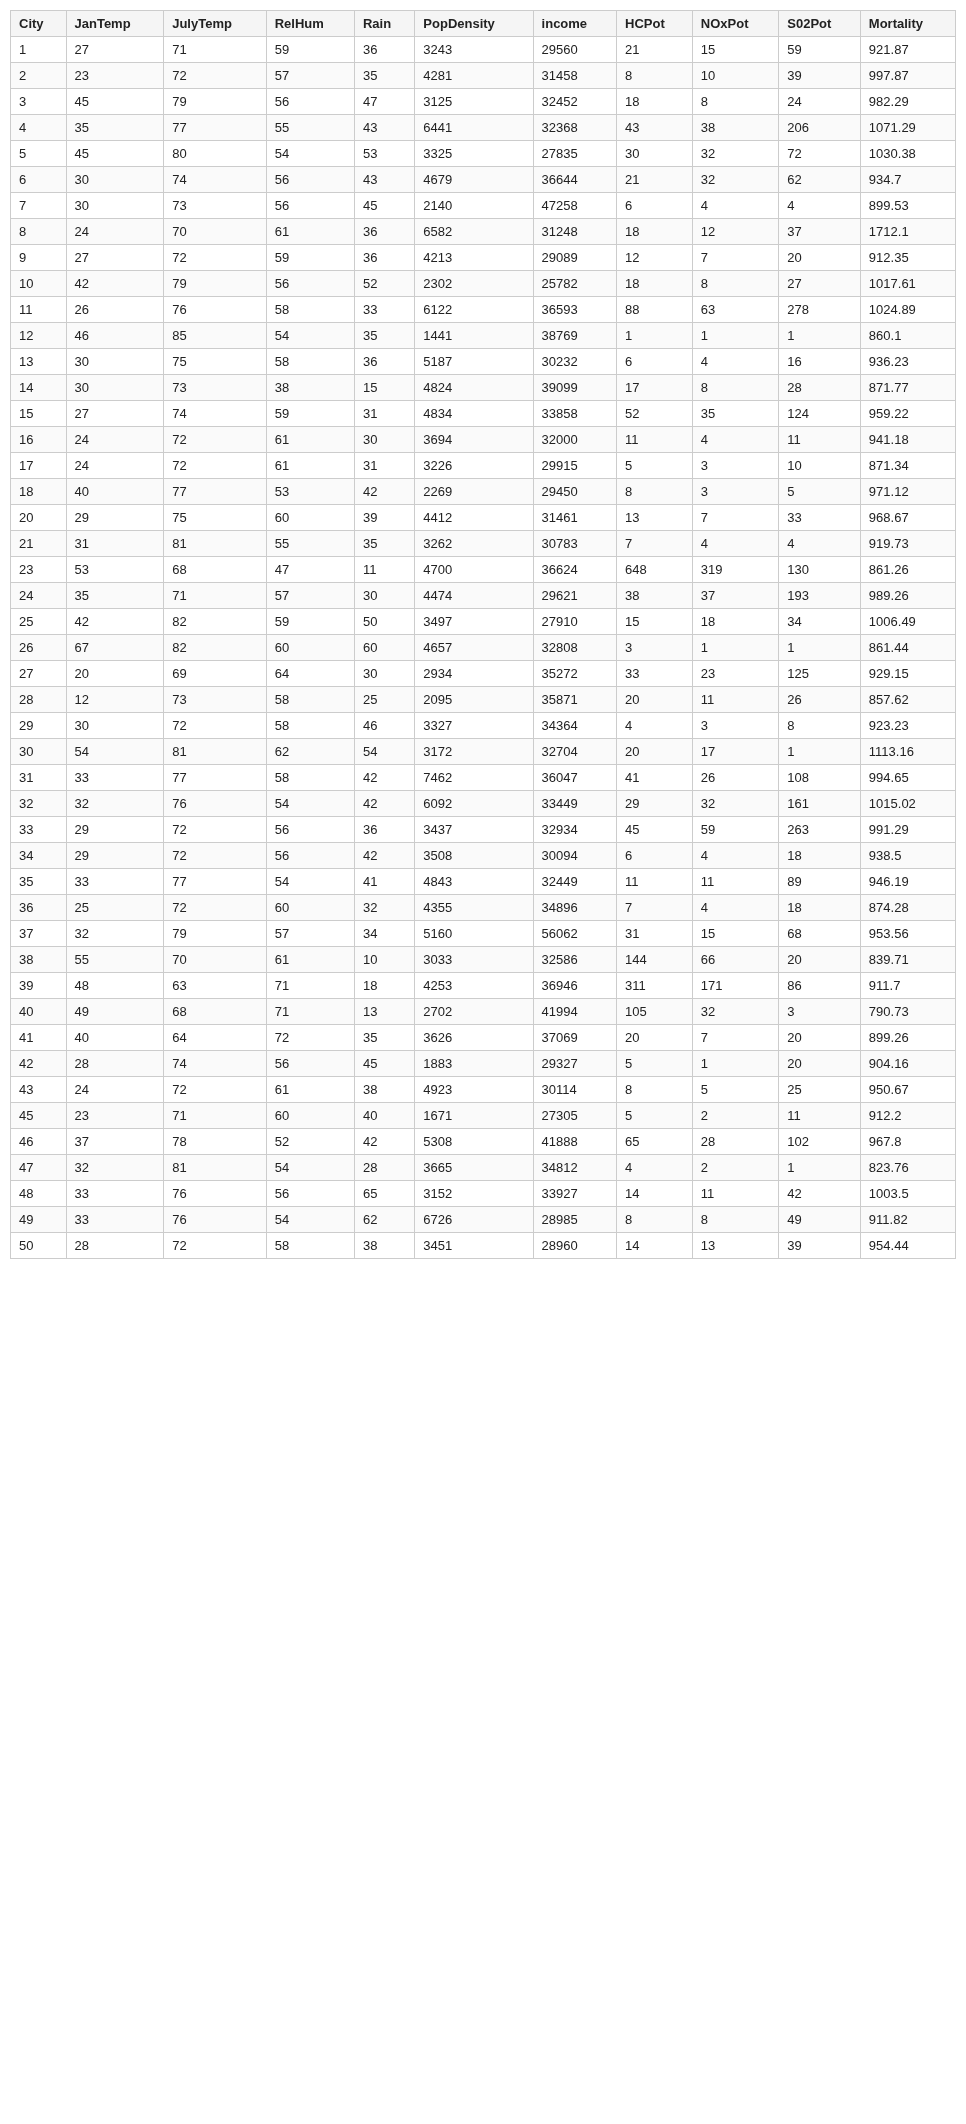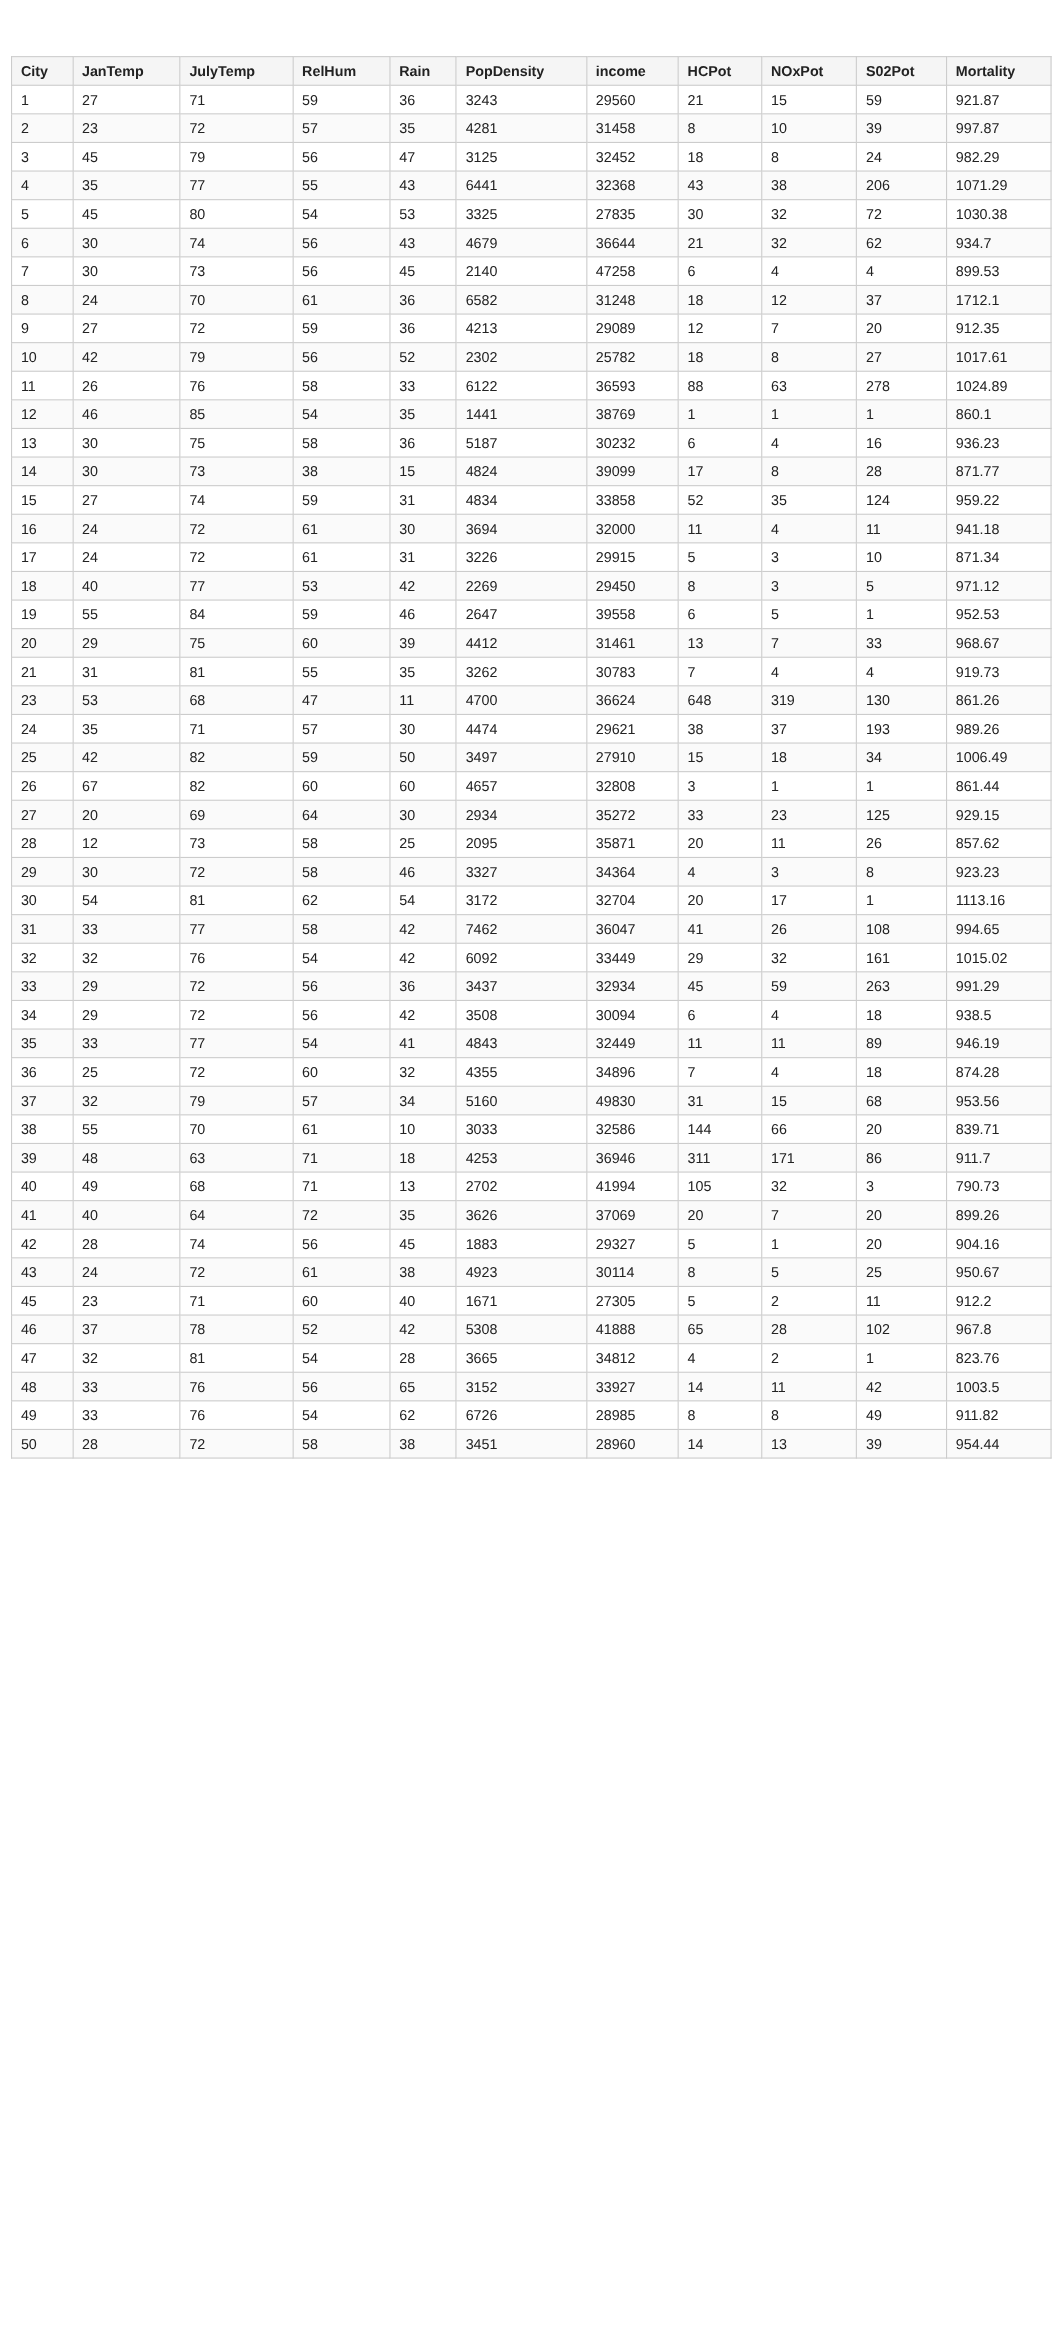--- a/index.html
+++ b/index.html
@@ -4,21 +4,20 @@
   <style>
     * { margin: 0; padding: 0; box-sizing: border-box; }
     body {
       font-family: Arial, sans-serif;
       font-size: 13px;
       background: #fff;
       color: #222;
     }
     .table-container {
       padding: 10px;
-      margin-top: 41px;
     }
     table {
       border-collapse: collapse;
       width: 100%;
     }
     th, td {
       border: 1px solid #ccc;
       padding: 5px 8px;
       text-align: left;
       white-space: nowrap;
@@ -280,33 +279,20 @@
           <td>53</td>
           <td>42</td>
           <td>2269</td>
           <td>29450</td>
           <td>8</td>
           <td>3</td>
           <td>5</td>
           <td>971.12</td>
         </tr>
         <tr>
-          <td>19</td>
-          <td>55</td>
-          <td>84</td>
-          <td>59</td>
-          <td>46</td>
-          <td>2647</td>
-          <td>39558</td>
-          <td>6</td>
-          <td>5</td>
-          <td>1</td>
-          <td>952.53</td>
-        </tr>
-        <tr>
           <td>20</td>
           <td>29</td>
           <td>75</td>
           <td>60</td>
           <td>39</td>
           <td>4412</td>
           <td>31461</td>
           <td>13</td>
           <td>7</td>
           <td>33</td>
@@ -507,21 +493,21 @@
           <td>18</td>
           <td>874.28</td>
         </tr>
         <tr>
           <td>37</td>
           <td>32</td>
           <td>79</td>
           <td>57</td>
           <td>34</td>
           <td>5160</td>
-          <td>49830</td>
+          <td>56062</td>
           <td>31</td>
           <td>15</td>
           <td>68</td>
           <td>953.56</td>
         </tr>
         <tr>
           <td>38</td>
           <td>55</td>
           <td>70</td>
           <td>61</td>

